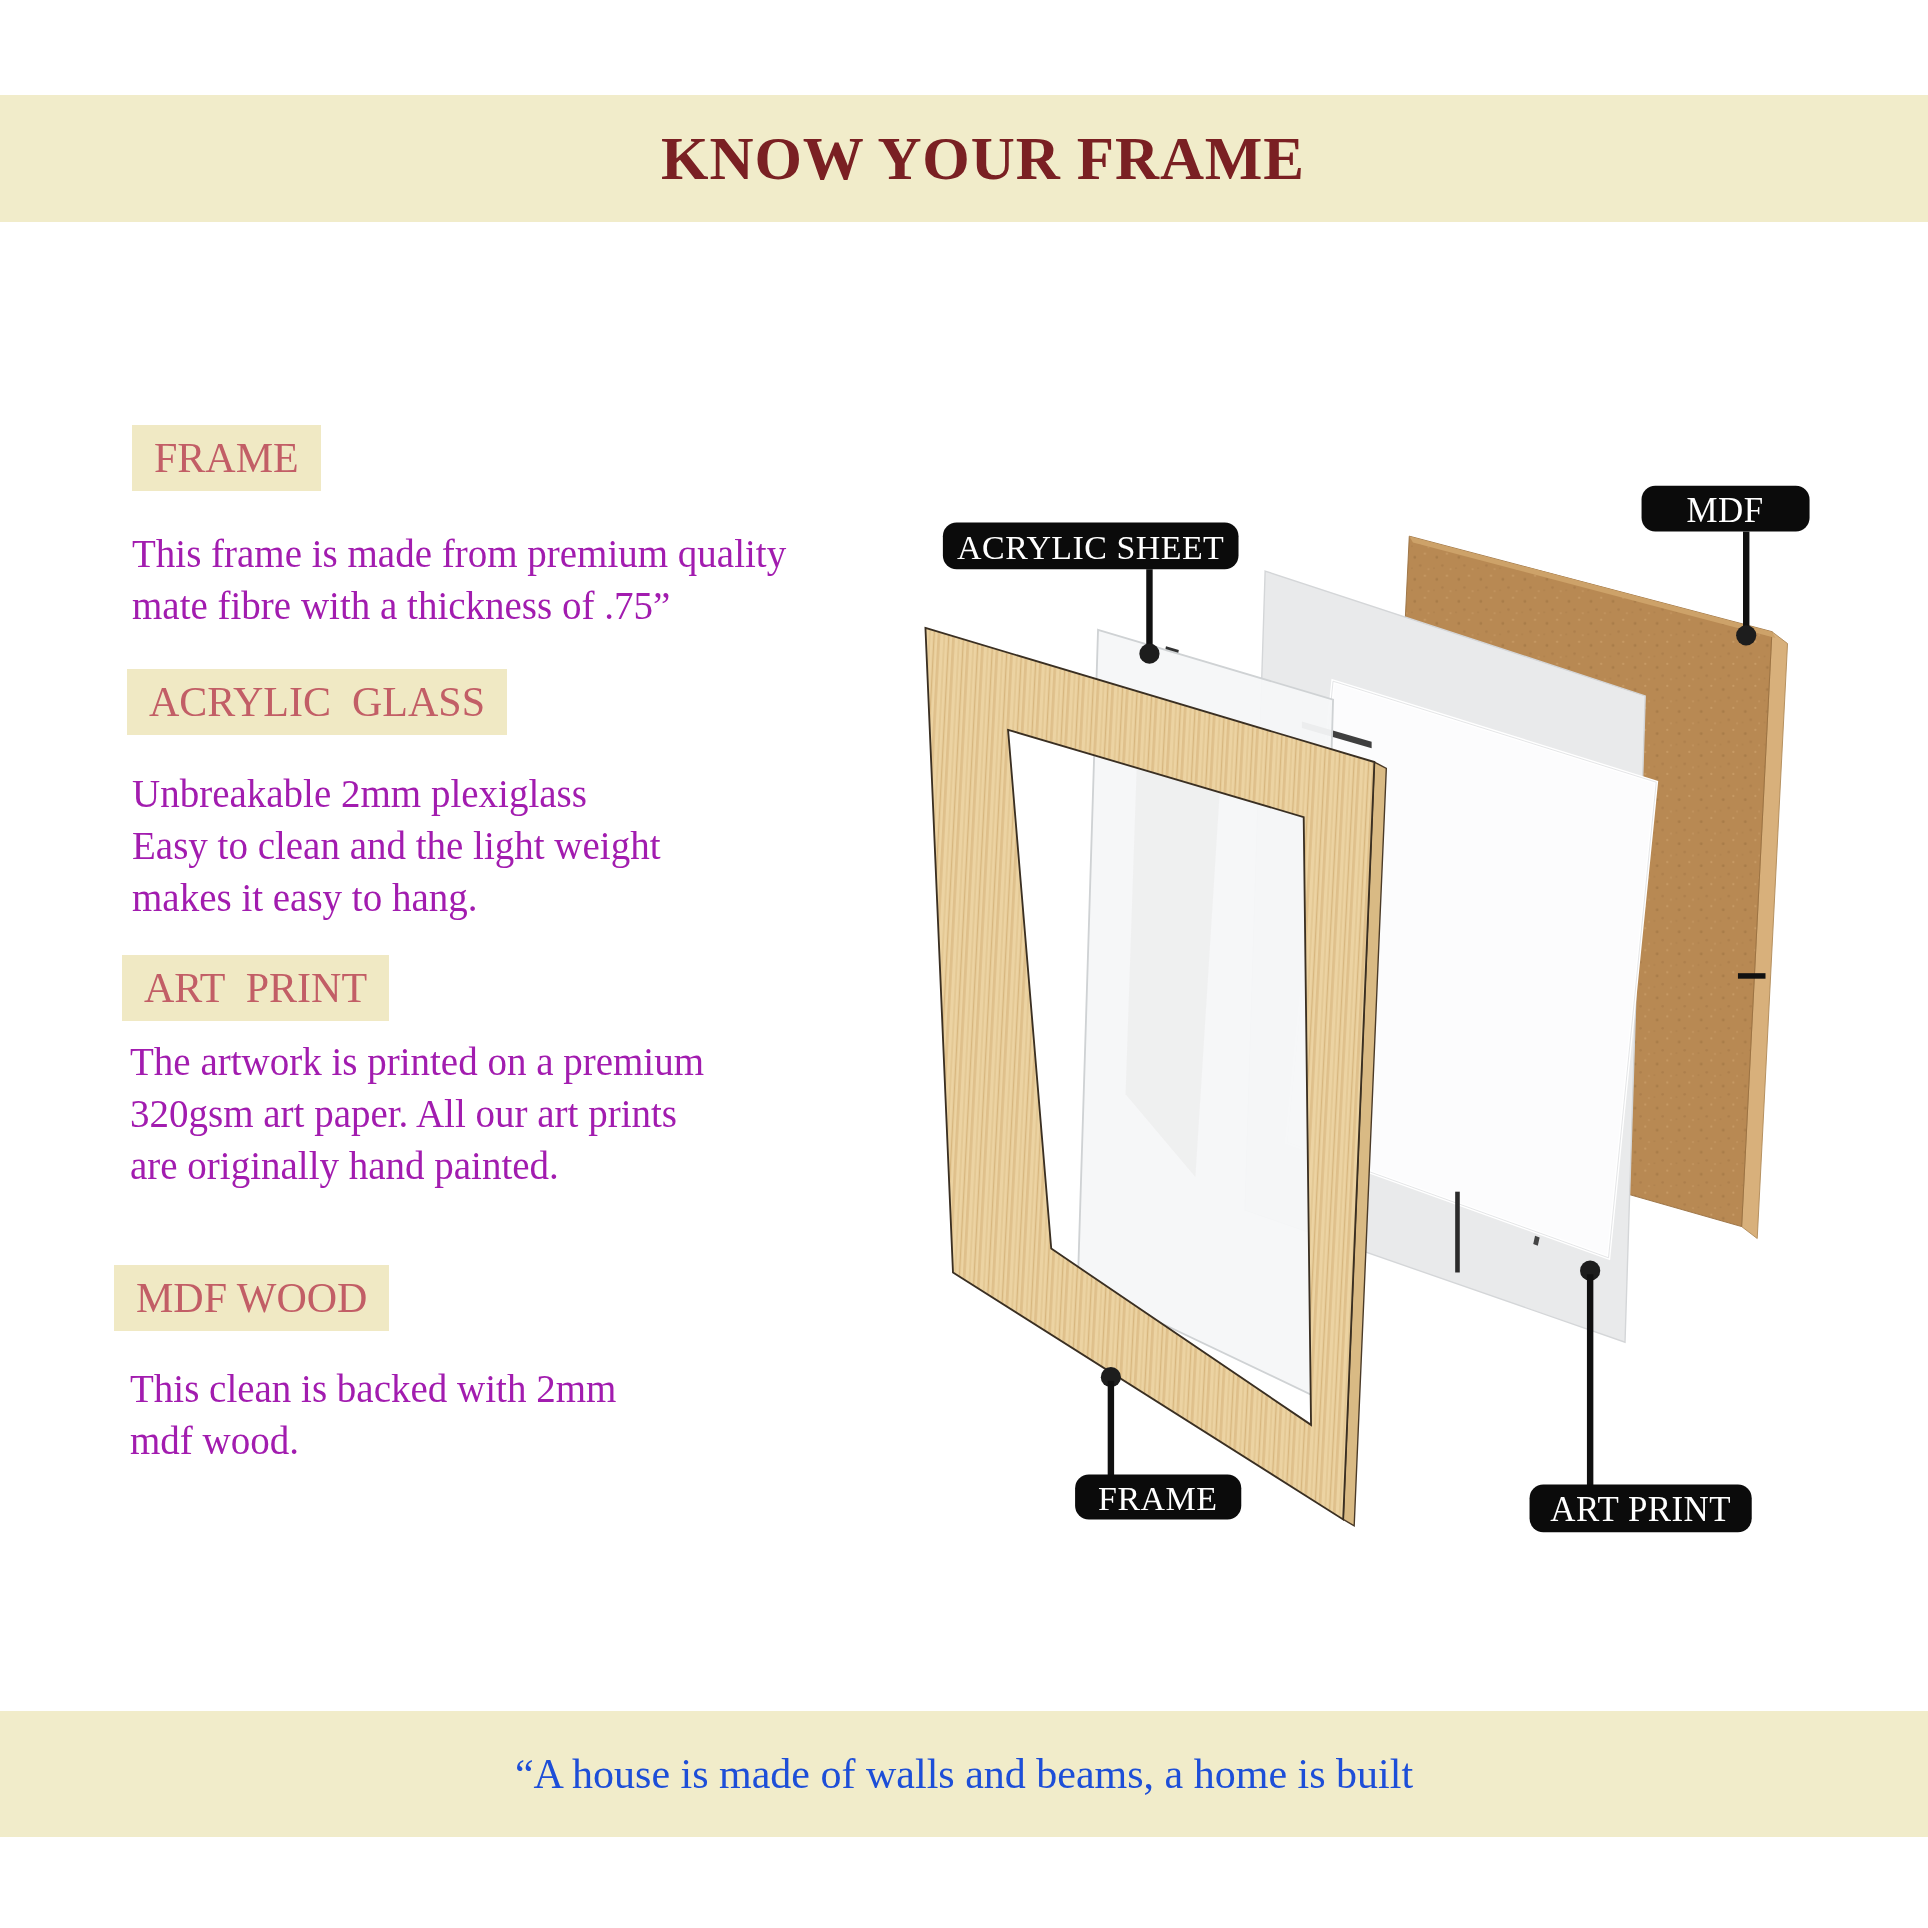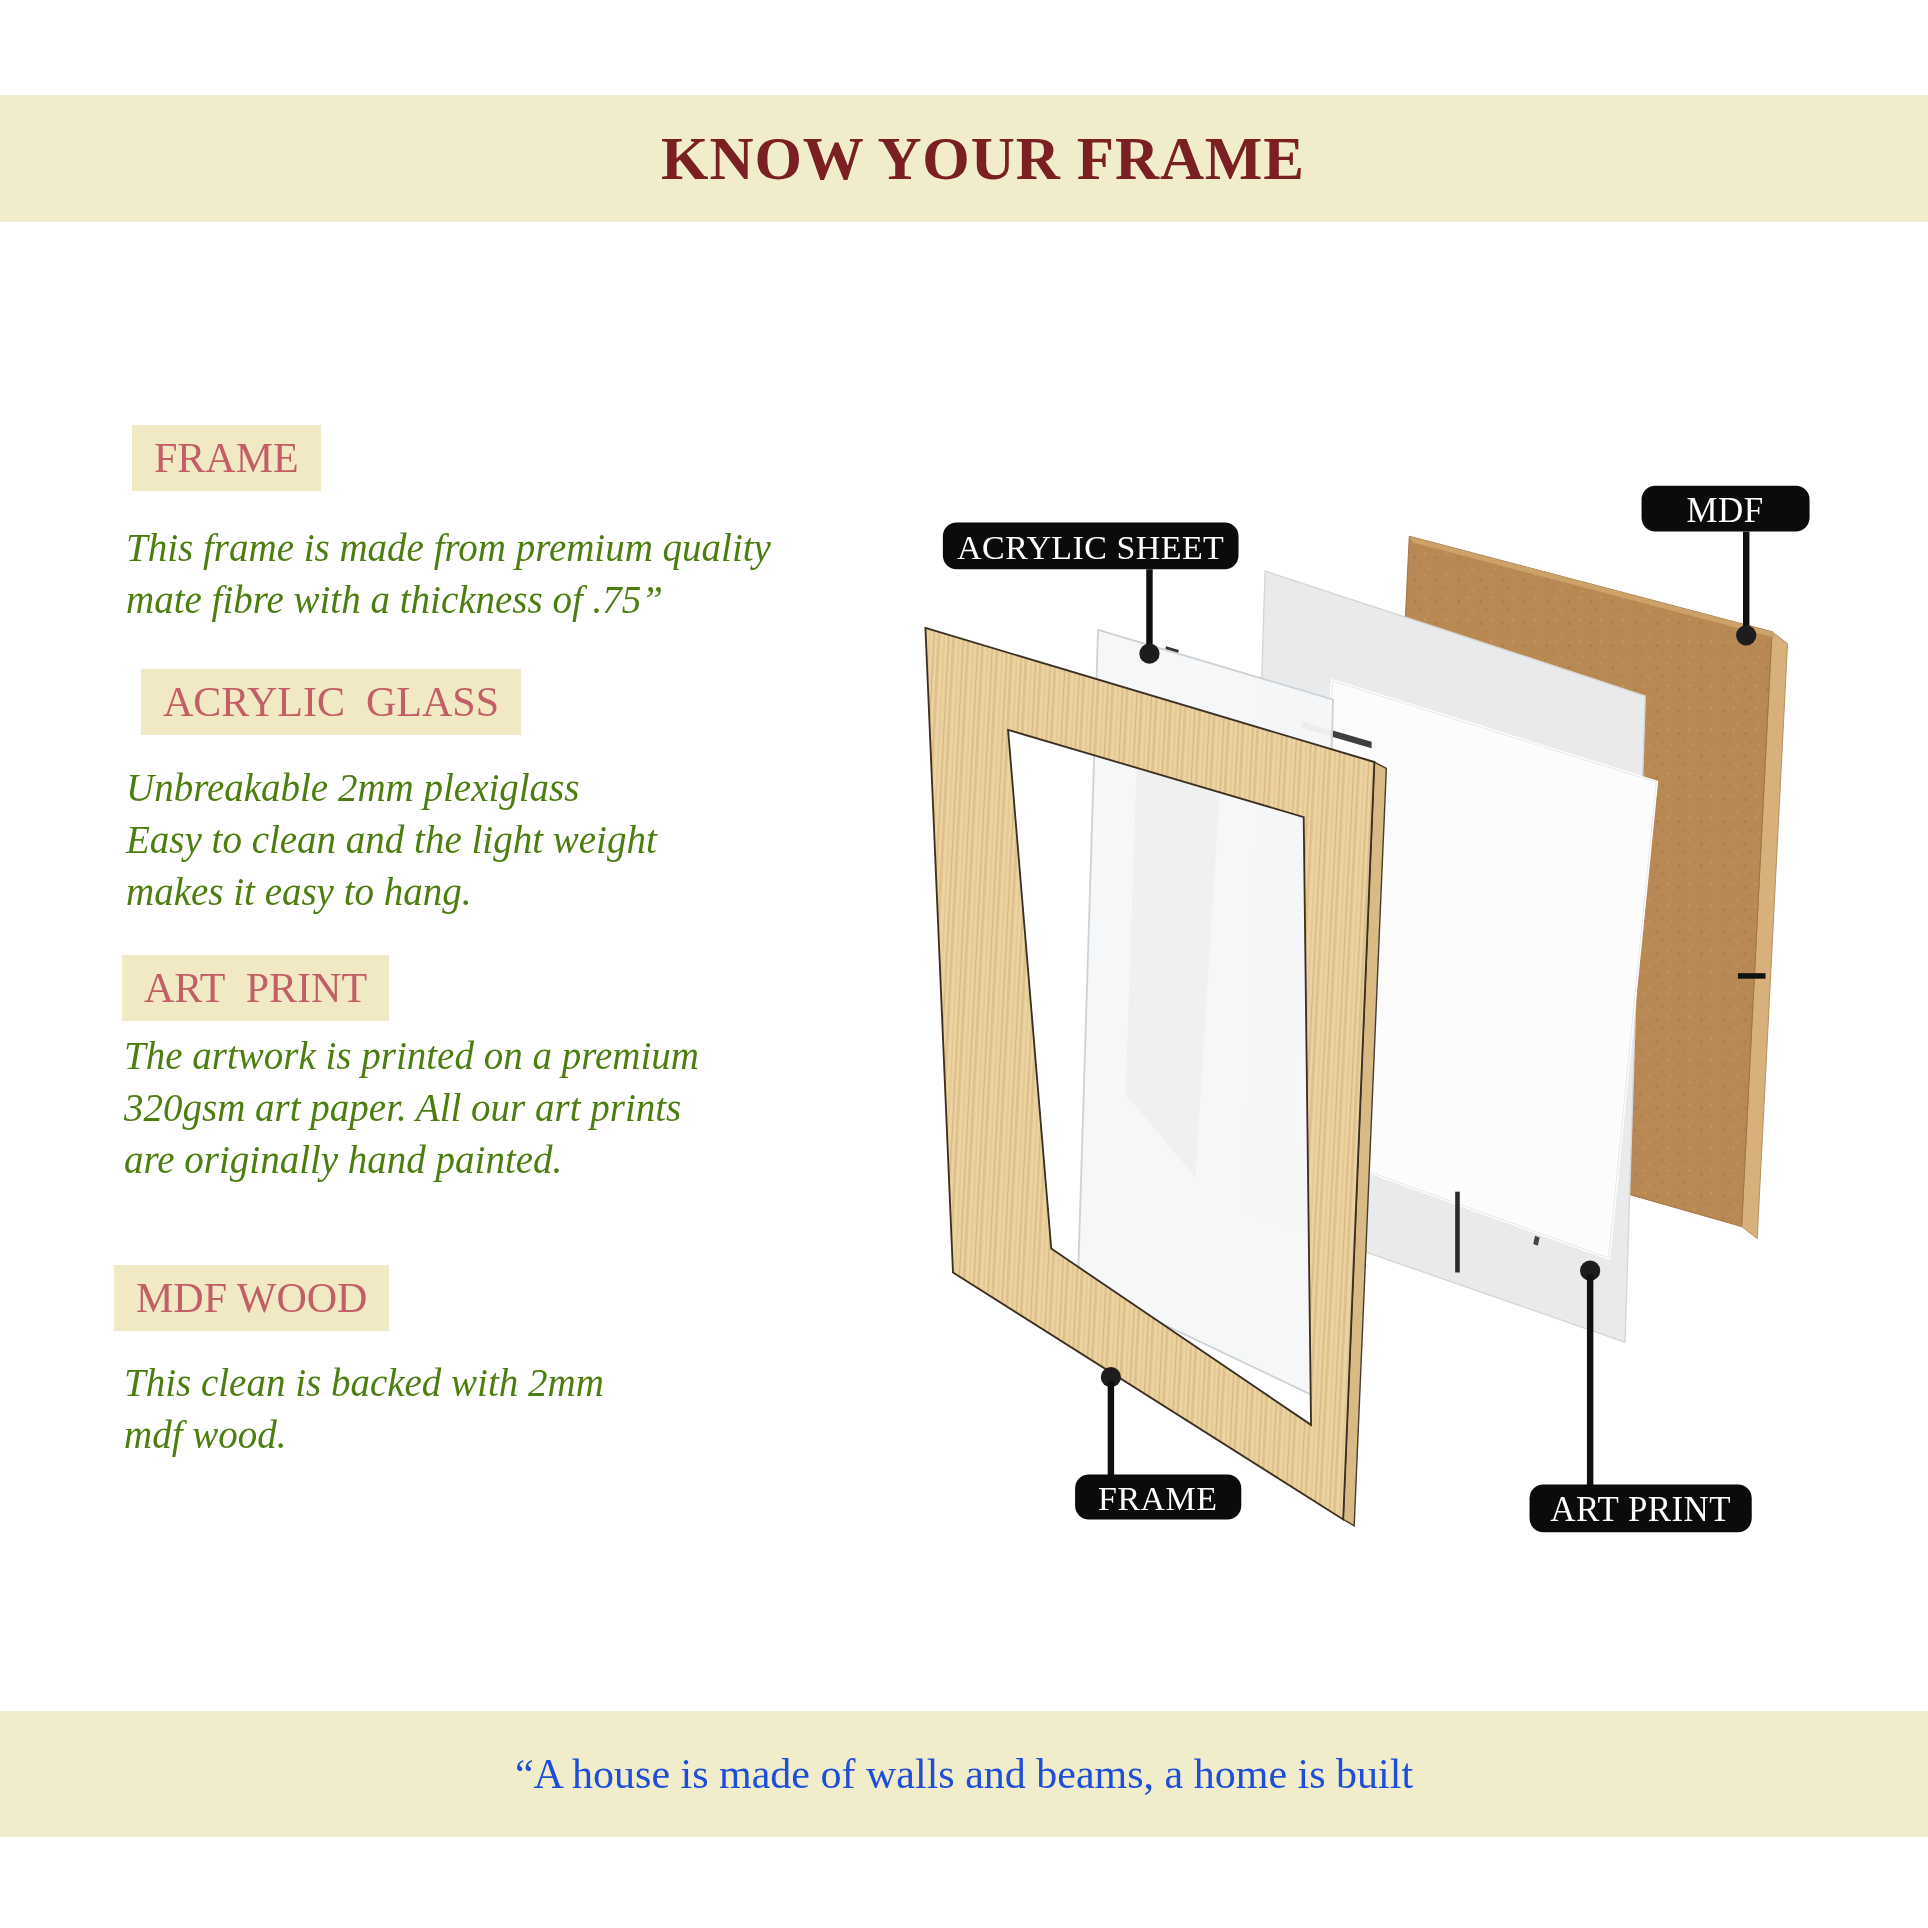--- a/index.html
+++ b/index.html
@@ -13,23 +13,22 @@
   }
   .page-title{
     margin:0;font-size:61px;font-weight:bold;color:#7a2023;
     letter-spacing:0.9px;font-family:"Liberation Serif", serif;
   }
   .chip{
     position:absolute;background:#f0e9c4;color:#c25e66;
     font-size:42px;line-height:48px;padding:9.2px 22px;white-space:pre;
   }
   .sec-body{
-    position:absolute;margin:2px;color:#4d7c0f;font-size:39px;line-height:52px;
+    position:absolute;margin:8px;color:#a21caf;font-size:39px;line-height:52px;
     white-space:pre-line;
-    font-style:italic;
   }
   .diagram-svg{position:absolute;left:0;top:0;width:1928px;height:1928px;}
   .callout-text{
     font-family:"Liberation Serif", serif;fill:#ffffff;
     text-anchor:middle;letter-spacing:0.5px;
   }
   .bottom-band{
     position:absolute;left:0;top:1711px;width:1928px;height:126px;
     background:#f1ecca;display:flex;flex-direction:column;
     align-items:center;justify-content:center;
@@ -44,21 +43,21 @@
 <div class="page">
 
   <header class="top-band">
     <h1 class="page-title">KNOW YOUR FRAME</h1>
   </header>
 
   <div class="chip" style="left:132px;top:425px;">FRAME</div>
   <p class="sec-body" style="left:124px;top:520px;">This frame is made from premium quality
 mate fibre with a thickness of .75”</p>
 
-  <div class="chip" style="left:141px;top:669px;">ACRYLIC  GLASS</div>
+  <div class="chip" style="left:127px;top:669px;">ACRYLIC  GLASS</div>
   <p class="sec-body" style="left:124px;top:760px;">Unbreakable 2mm plexiglass
 Easy to clean and the light weight
 makes it easy to hang.</p>
 
   <div class="chip" style="left:122px;top:955px;">ART  PRINT</div>
   <p class="sec-body" style="left:122px;top:1028px;">The artwork is printed on a premium
 320gsm art paper. All our art prints
 are originally hand painted.</p>
 
   <div class="chip" style="left:114px;top:1265px;">MDF WOOD</div>

